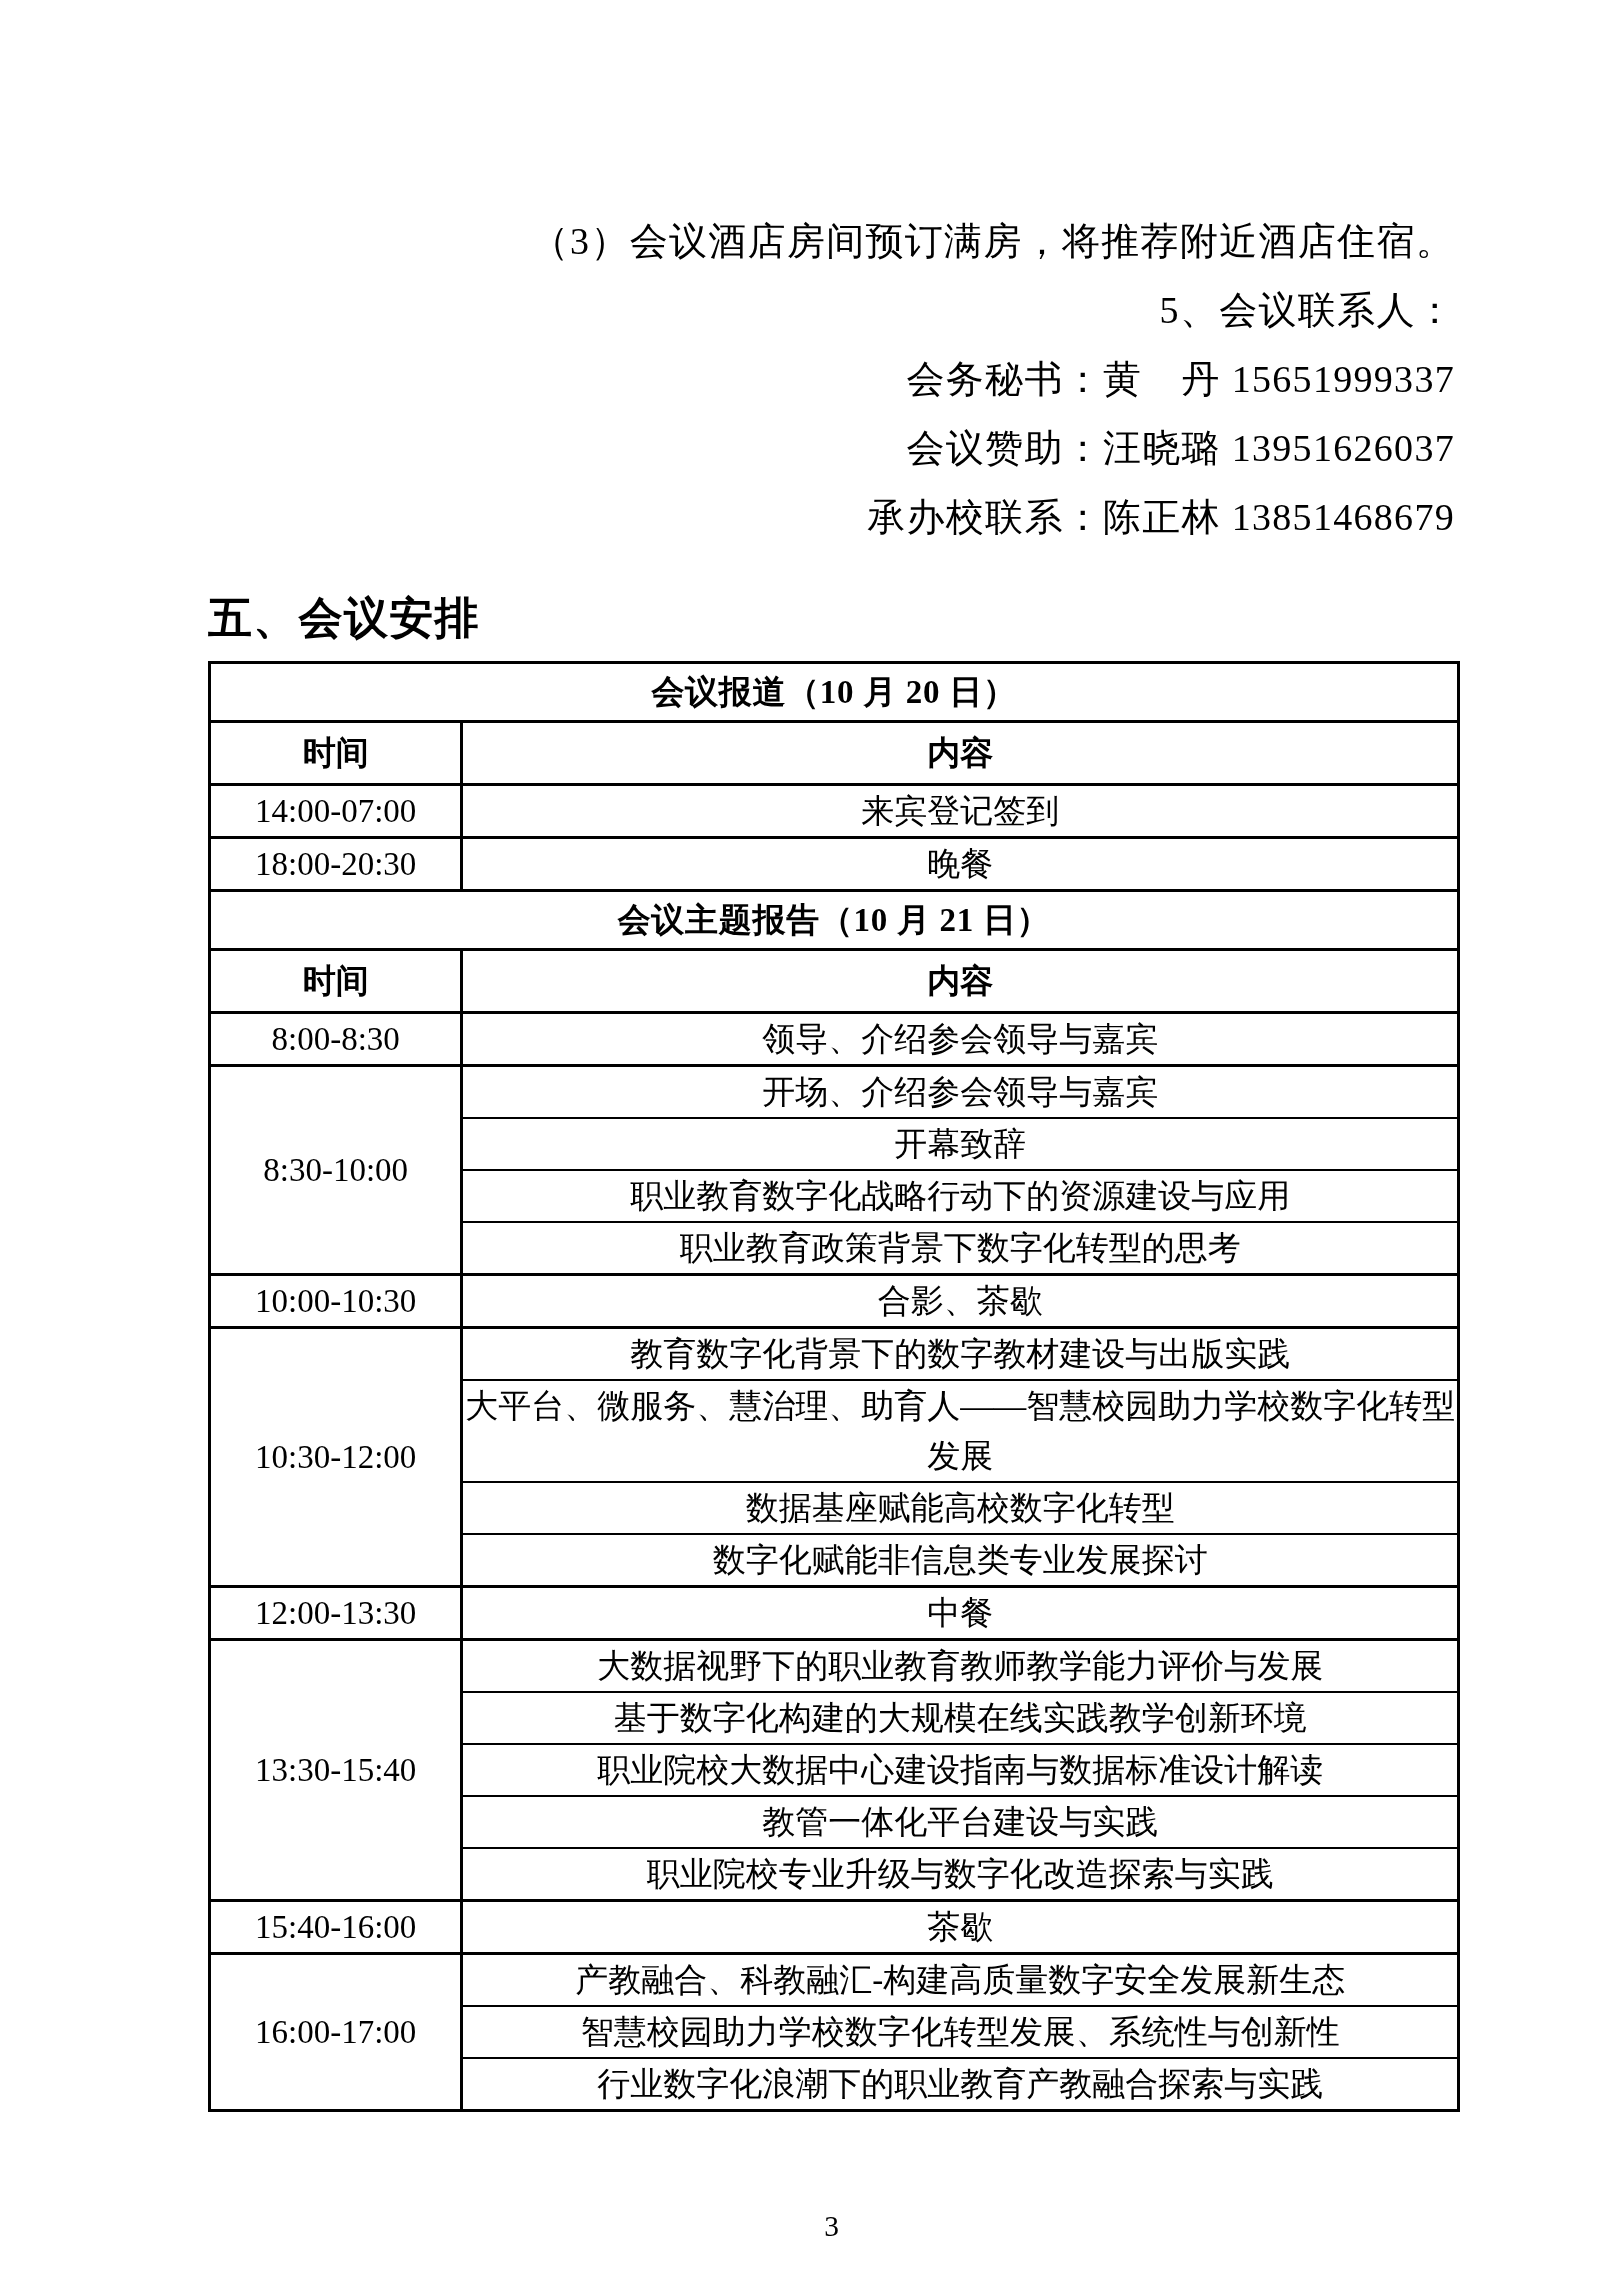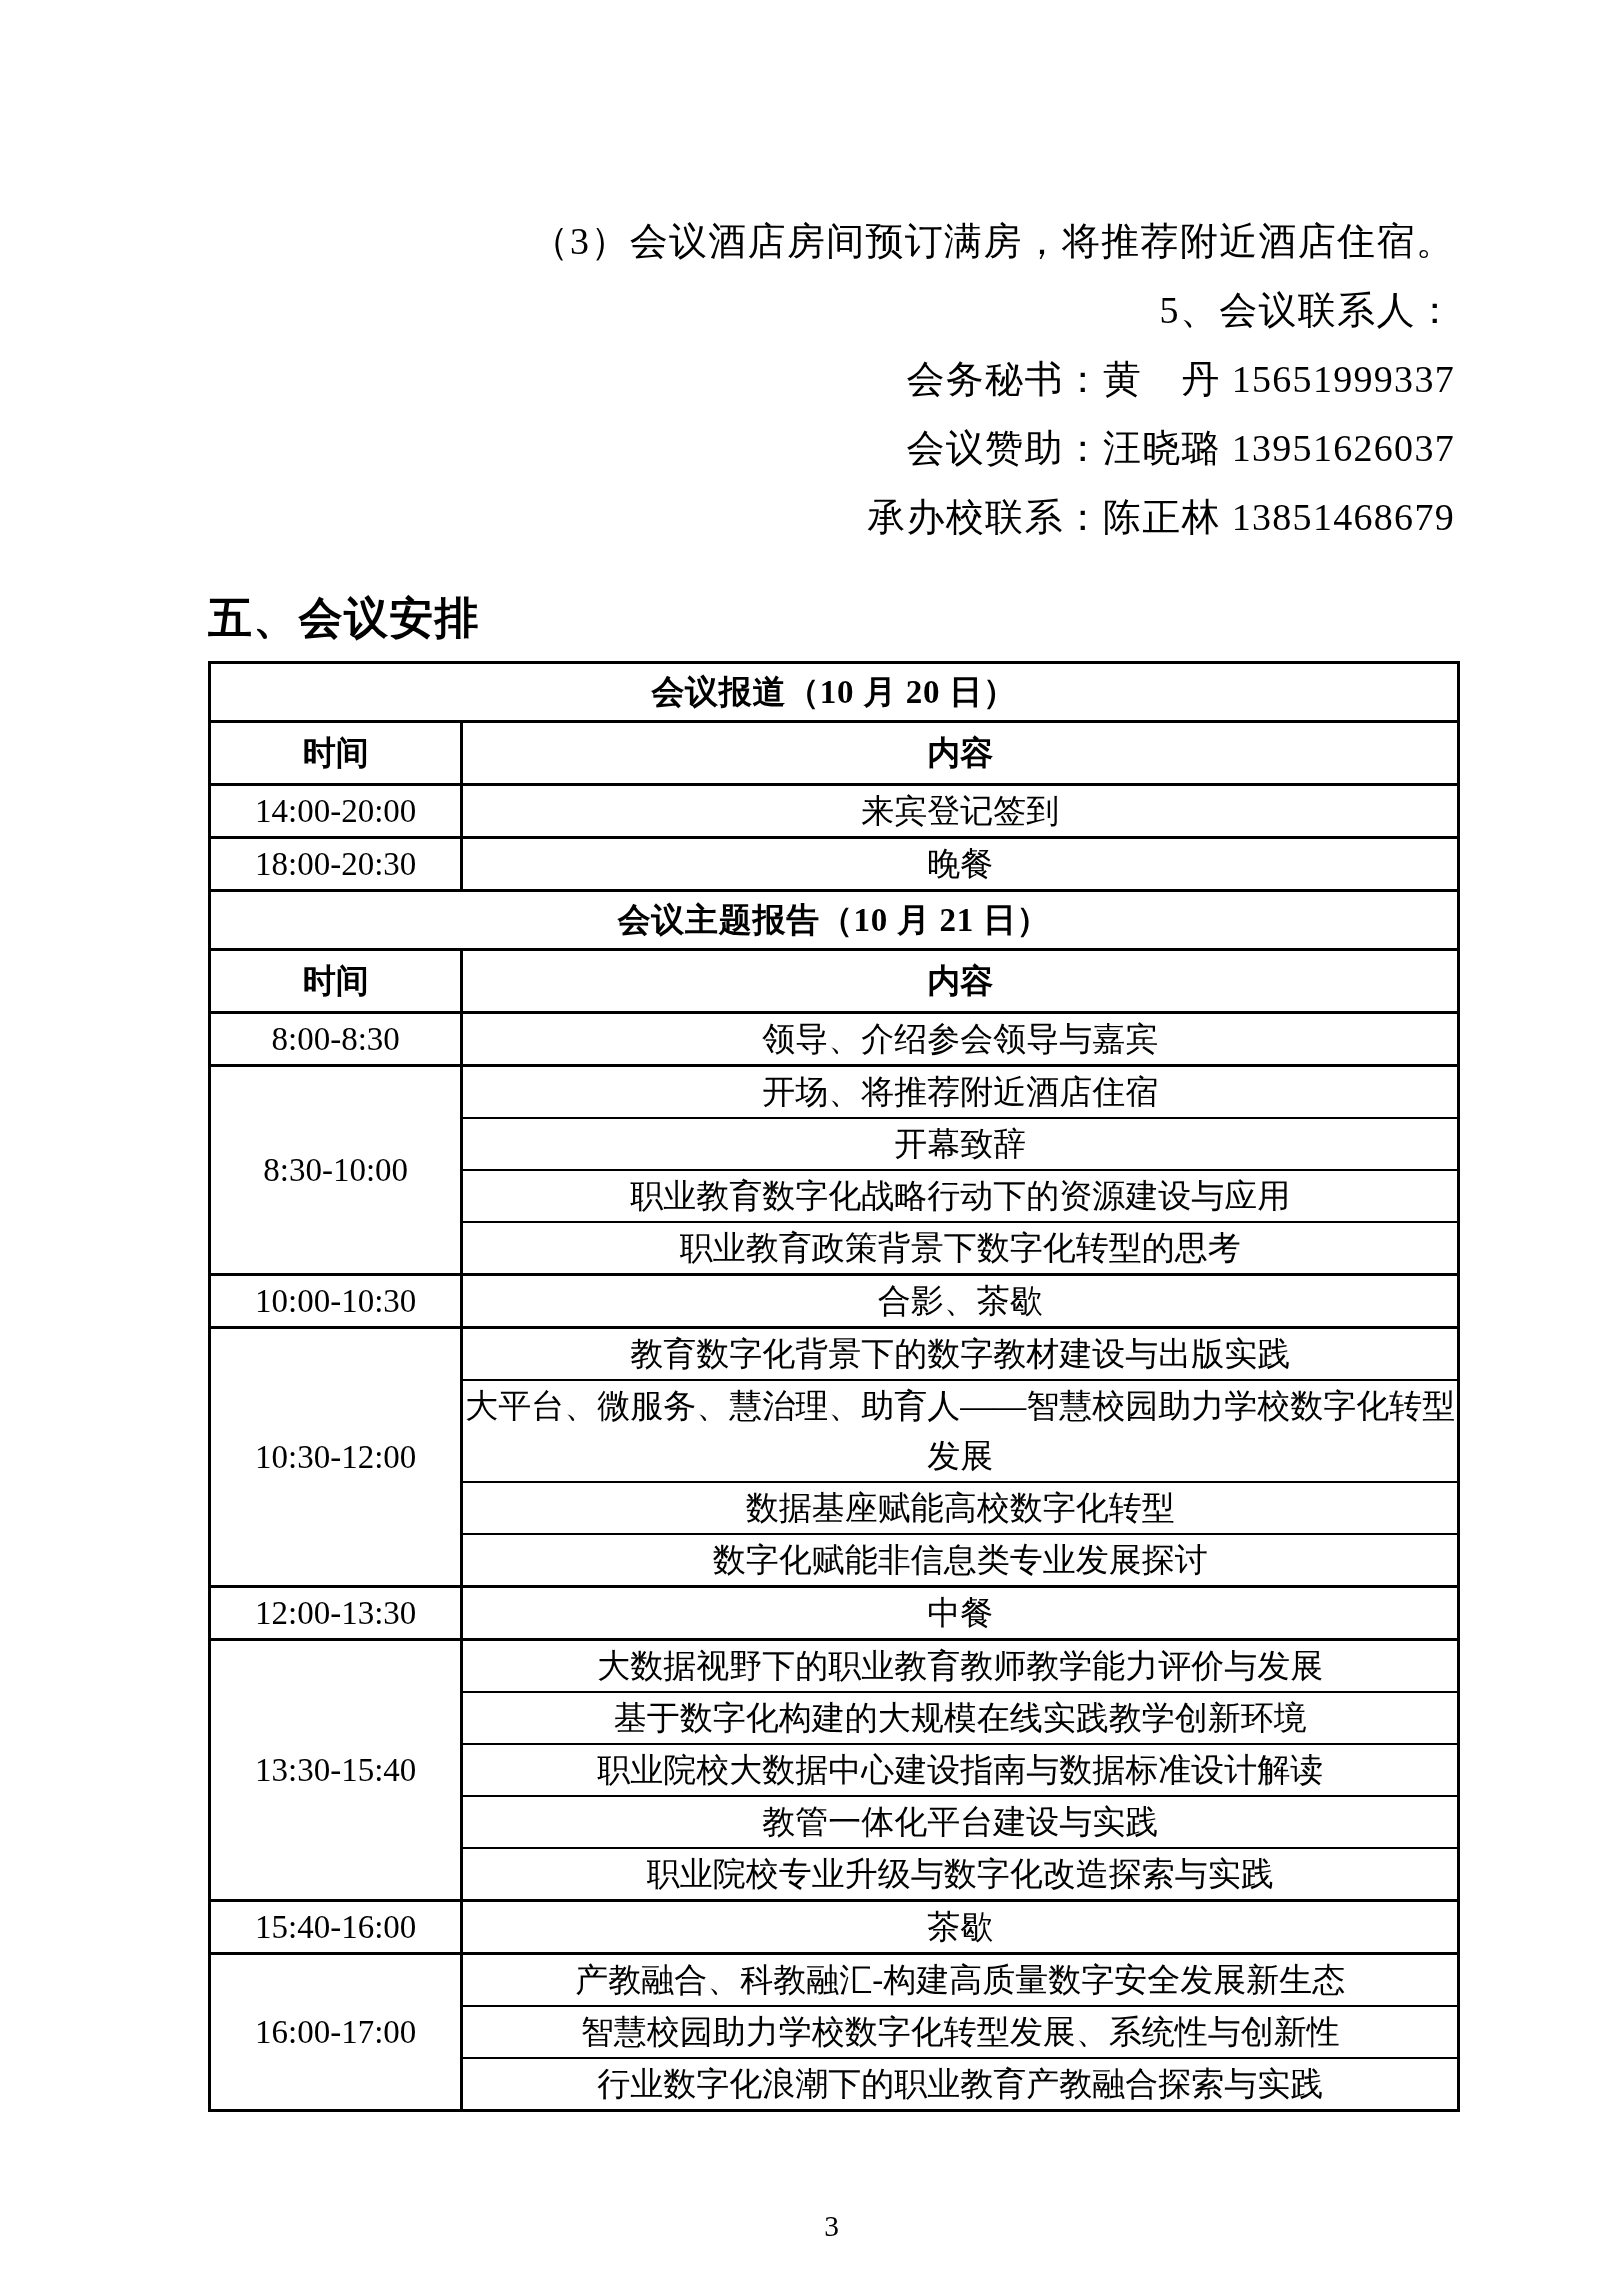--- a/index.html
+++ b/index.html
@@ -92,41 +92,41 @@
     </colgroup>
     <tbody>
         <tr class="title-row">
           <td colspan="2">会议报道（10 月 20 日）</td>
         </tr>
         <tr class="header-row">
           <td class="time-cell">时间</td>
           <td class="content-cell">内容</td>
         </tr>
         <tr class="block-start">
-          <td rowspan="1" class="time-cell">14:00-20:00</td>
+          <td rowspan="1" class="time-cell">14:00-07:00</td>
           <td class="content-cell line-cell">来宾登记签到</td>
         </tr>
         <tr class="block-start">
           <td rowspan="1" class="time-cell">18:00-20:30</td>
           <td class="content-cell line-cell">晚餐</td>
         </tr>
         <tr class="title-row">
           <td colspan="2">会议主题报告（10 月 21 日）</td>
         </tr>
         <tr class="header-row">
           <td class="time-cell">时间</td>
           <td class="content-cell">内容</td>
         </tr>
         <tr class="block-start">
           <td rowspan="1" class="time-cell">8:00-8:30</td>
           <td class="content-cell line-cell">领导、介绍参会领导与嘉宾</td>
         </tr>
         <tr class="block-start">
           <td rowspan="4" class="time-cell">8:30-10:00</td>
-          <td class="content-cell line-cell">开场、将推荐附近酒店住宿</td>
+          <td class="content-cell line-cell">开场、介绍参会领导与嘉宾</td>
         </tr>
         <tr>
           <td class="content-cell line-cell">开幕致辞</td>
         </tr>
         <tr>
           <td class="content-cell line-cell">职业教育数字化战略行动下的资源建设与应用</td>
         </tr>
         <tr>
           <td class="content-cell line-cell">职业教育政策背景下数字化转型的思考</td>
         </tr>

